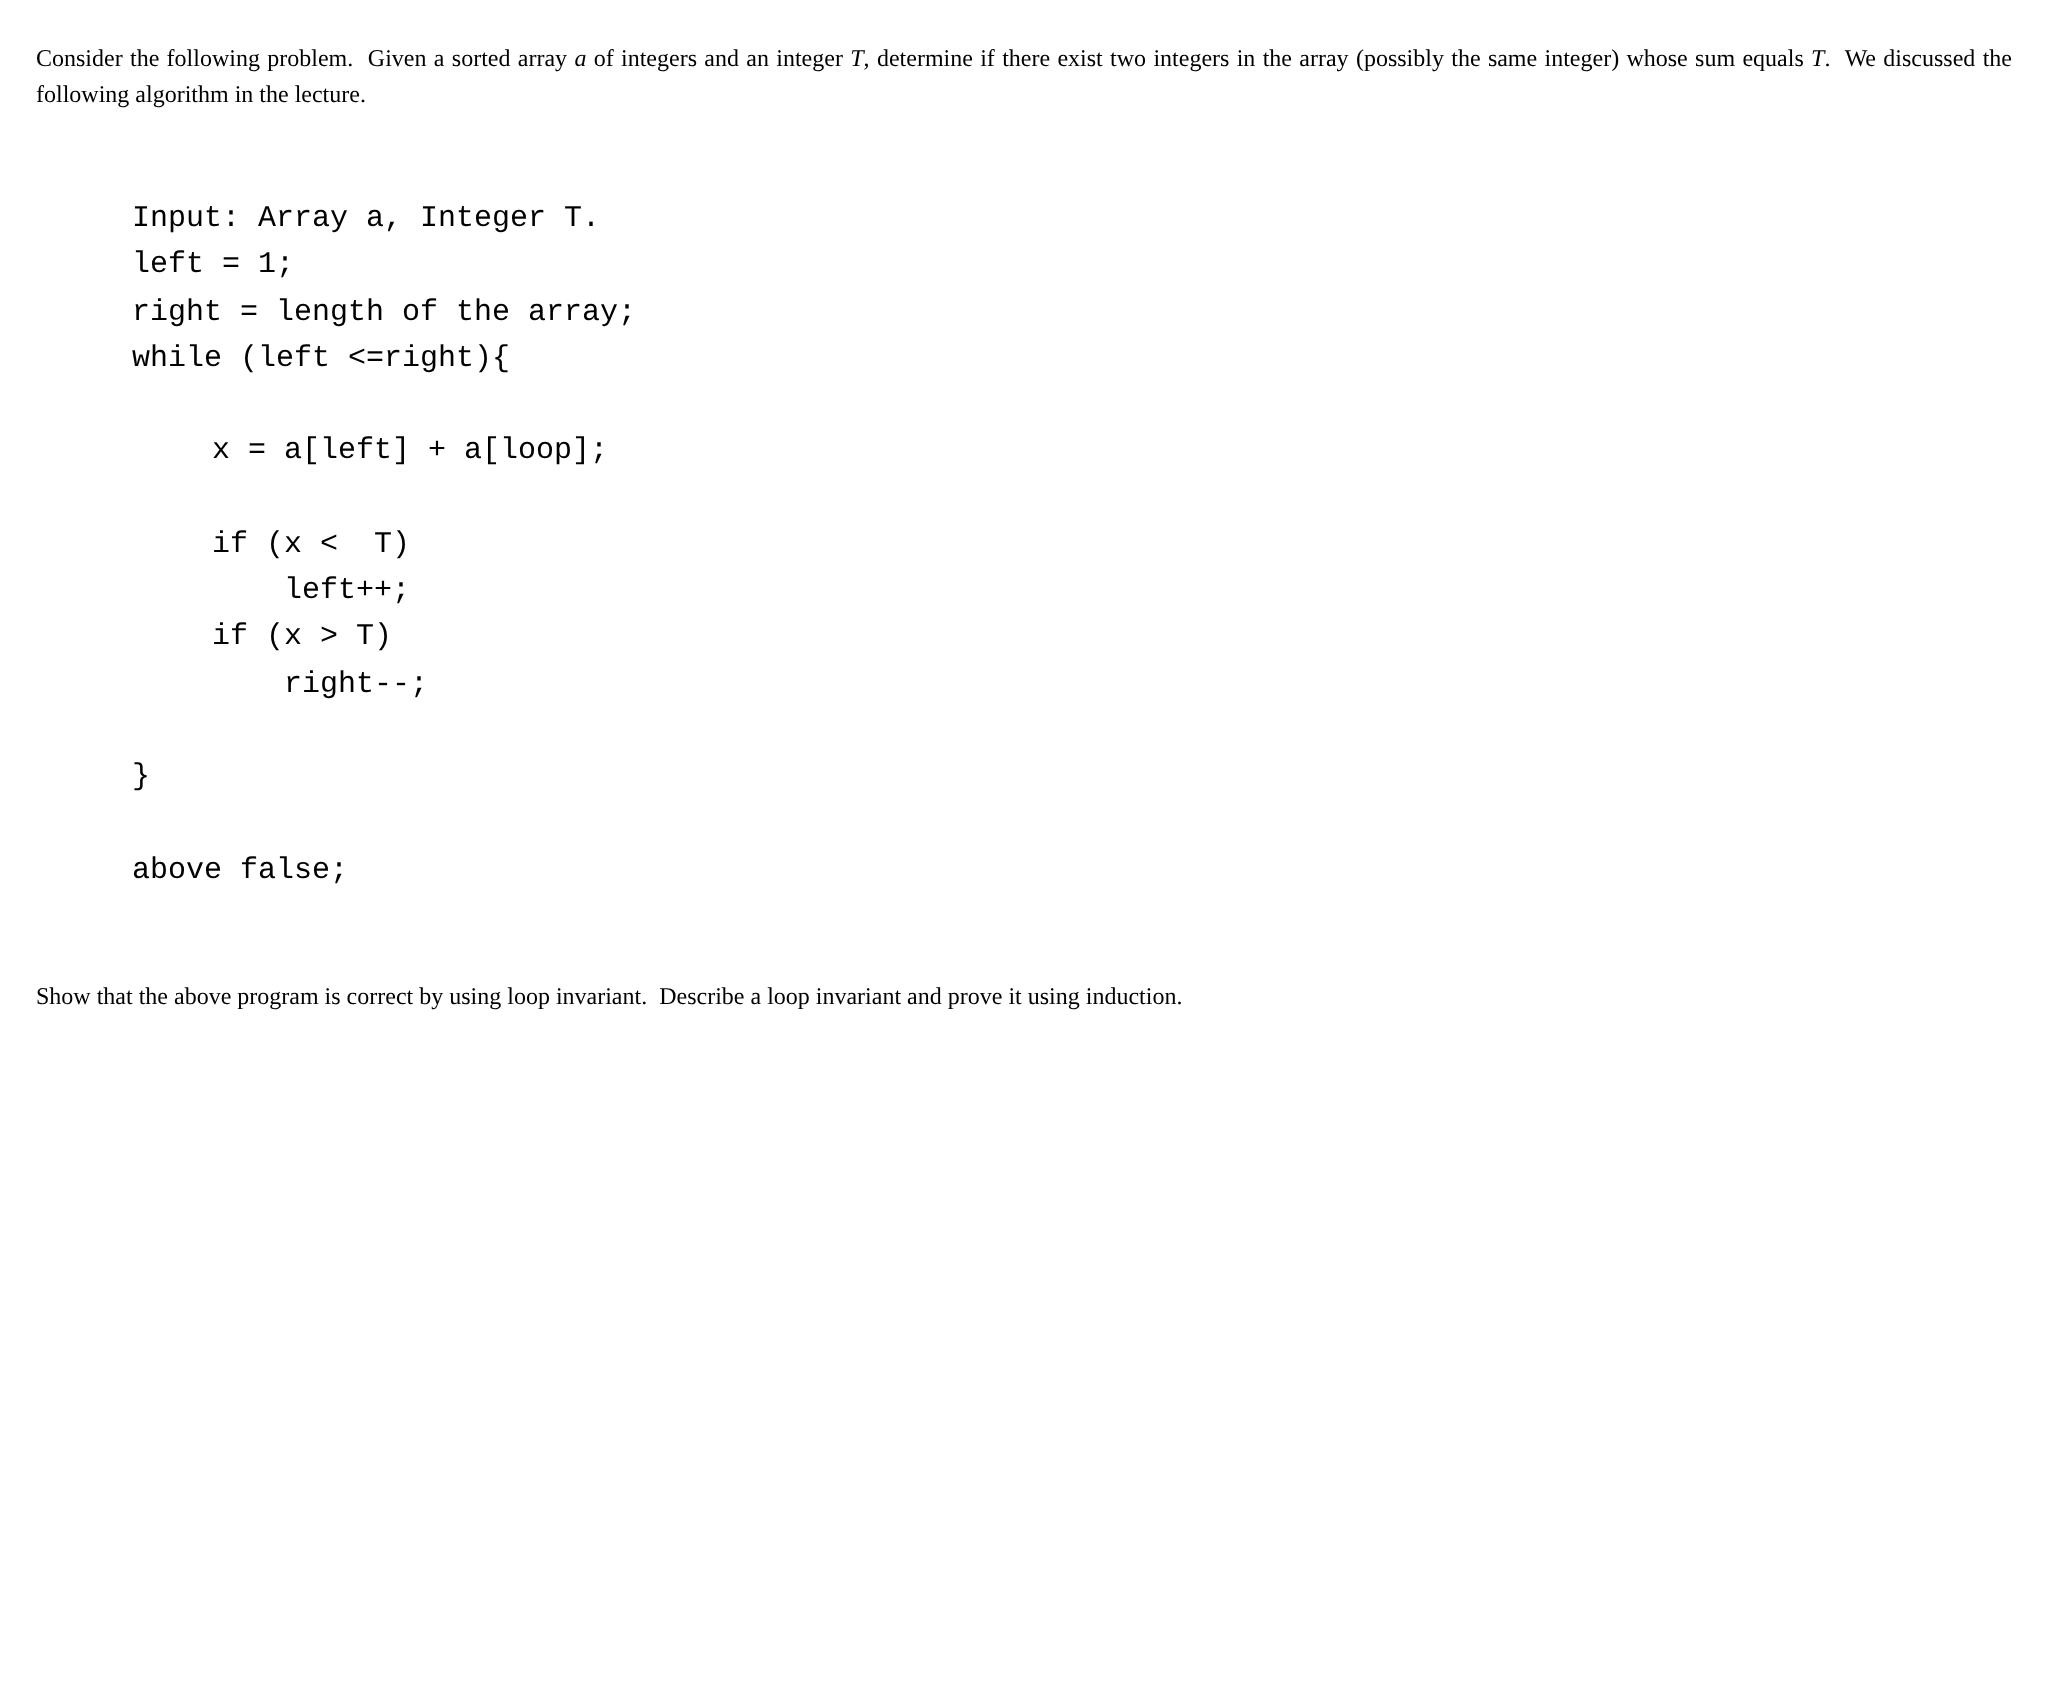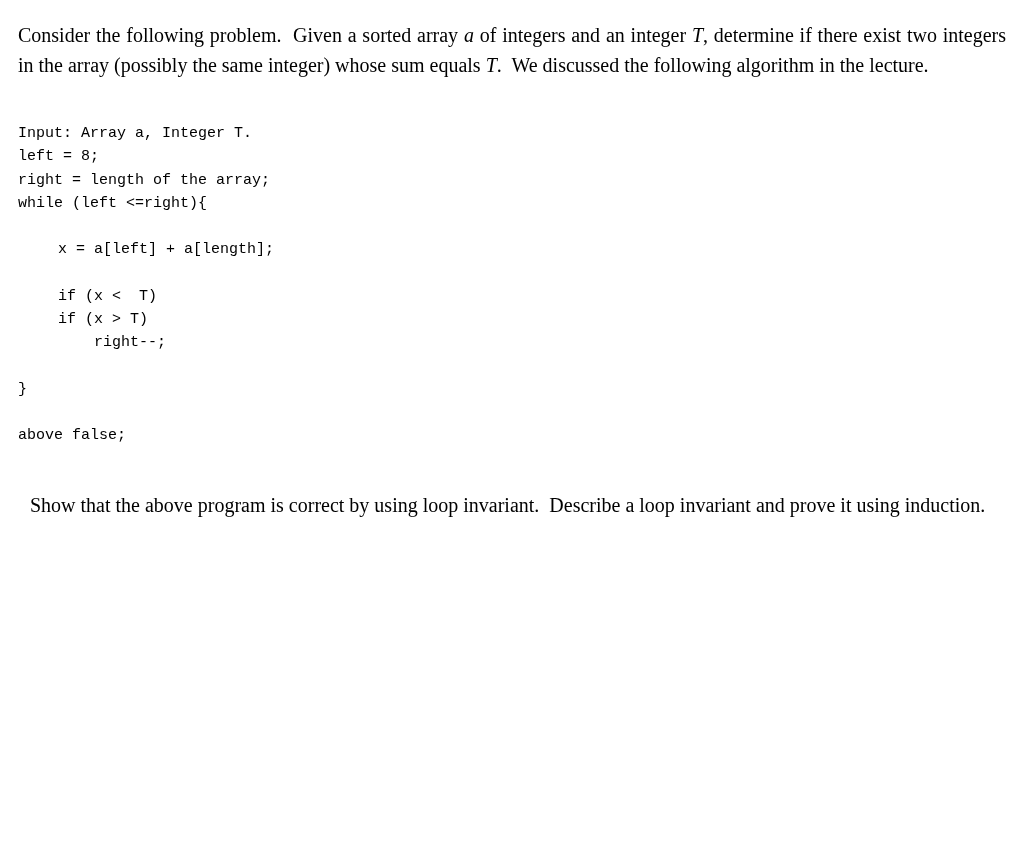--- a/index.html
+++ b/index.html
@@ -13,74 +13,75 @@
       font-family: "Times New Roman", Times, serif;
       font-size: 16px;
       color: #000000;
       padding: 20px 18px;
       width: 1024px;
       min-height: 843px;
     }
 
     .prose-text {
       font-family: "Times New Roman", Times, serif;
-      font-size: 20px;
+      font-size: 12px;
       line-height: 1.5;
       text-align: justify;
       margin-bottom: 0;
     }
 
     .section-gap {
       height: 28px;
     }
 
     .code-block {
       font-family: "Courier New", Courier, monospace;
       font-size: 15px;
       line-height: 1.55;
       margin-top: 14px;
       margin-bottom: 8px;
+      margin-left: 48px;
     }
 
     .code-line {
       white-space: pre;
       display: block;
     }
 
     .indent1 {
       padding-left: 40px;
     }
 
     .bottom-section {
       margin-top: 42px;
-      margin-left: 12px;
     }
 
     em {
       font-style: italic;
     }
   </style>
 </head>
 <body>
 
 <p class="prose-text">
   Consider the following problem.&nbsp; Given a sorted array <em>a</em> of integers and an integer <em>T</em>, determine if there exist two integers in the array (possibly the same integer) whose sum equals <em>T</em>.&nbsp; We discussed the following algorithm in the lecture.
 </p>
 
 <div class="section-gap"></div>
 
 <div class="code-block">
   <span class="code-line">Input: Array a, Integer T.</span>
-  <span class="code-line">left = 8;</span>
+  <span class="code-line">left = 1;</span>
   <span class="code-line">right = length of the array;</span>
   <span class="code-line">while (left &lt;=right){</span>
   <span class="code-line">&nbsp;</span>
-  <span class="code-line indent1">x = a[left] + a[length];</span>
+  <span class="code-line indent1">x = a[left] + a[loop];</span>
   <span class="code-line">&nbsp;</span>
   <span class="code-line indent1">if (x &lt;  T)</span>
+  <span class="code-line indent1">    left++;</span>
   <span class="code-line indent1">if (x &gt; T)</span>
   <span class="code-line indent1">    right--;</span>
   <span class="code-line">&nbsp;</span>
   <span class="code-line">}</span>
   <span class="code-line">&nbsp;</span>
   <span class="code-line">above false;</span>
 </div>
 
 <div class="bottom-section">
   <p class="prose-text">

